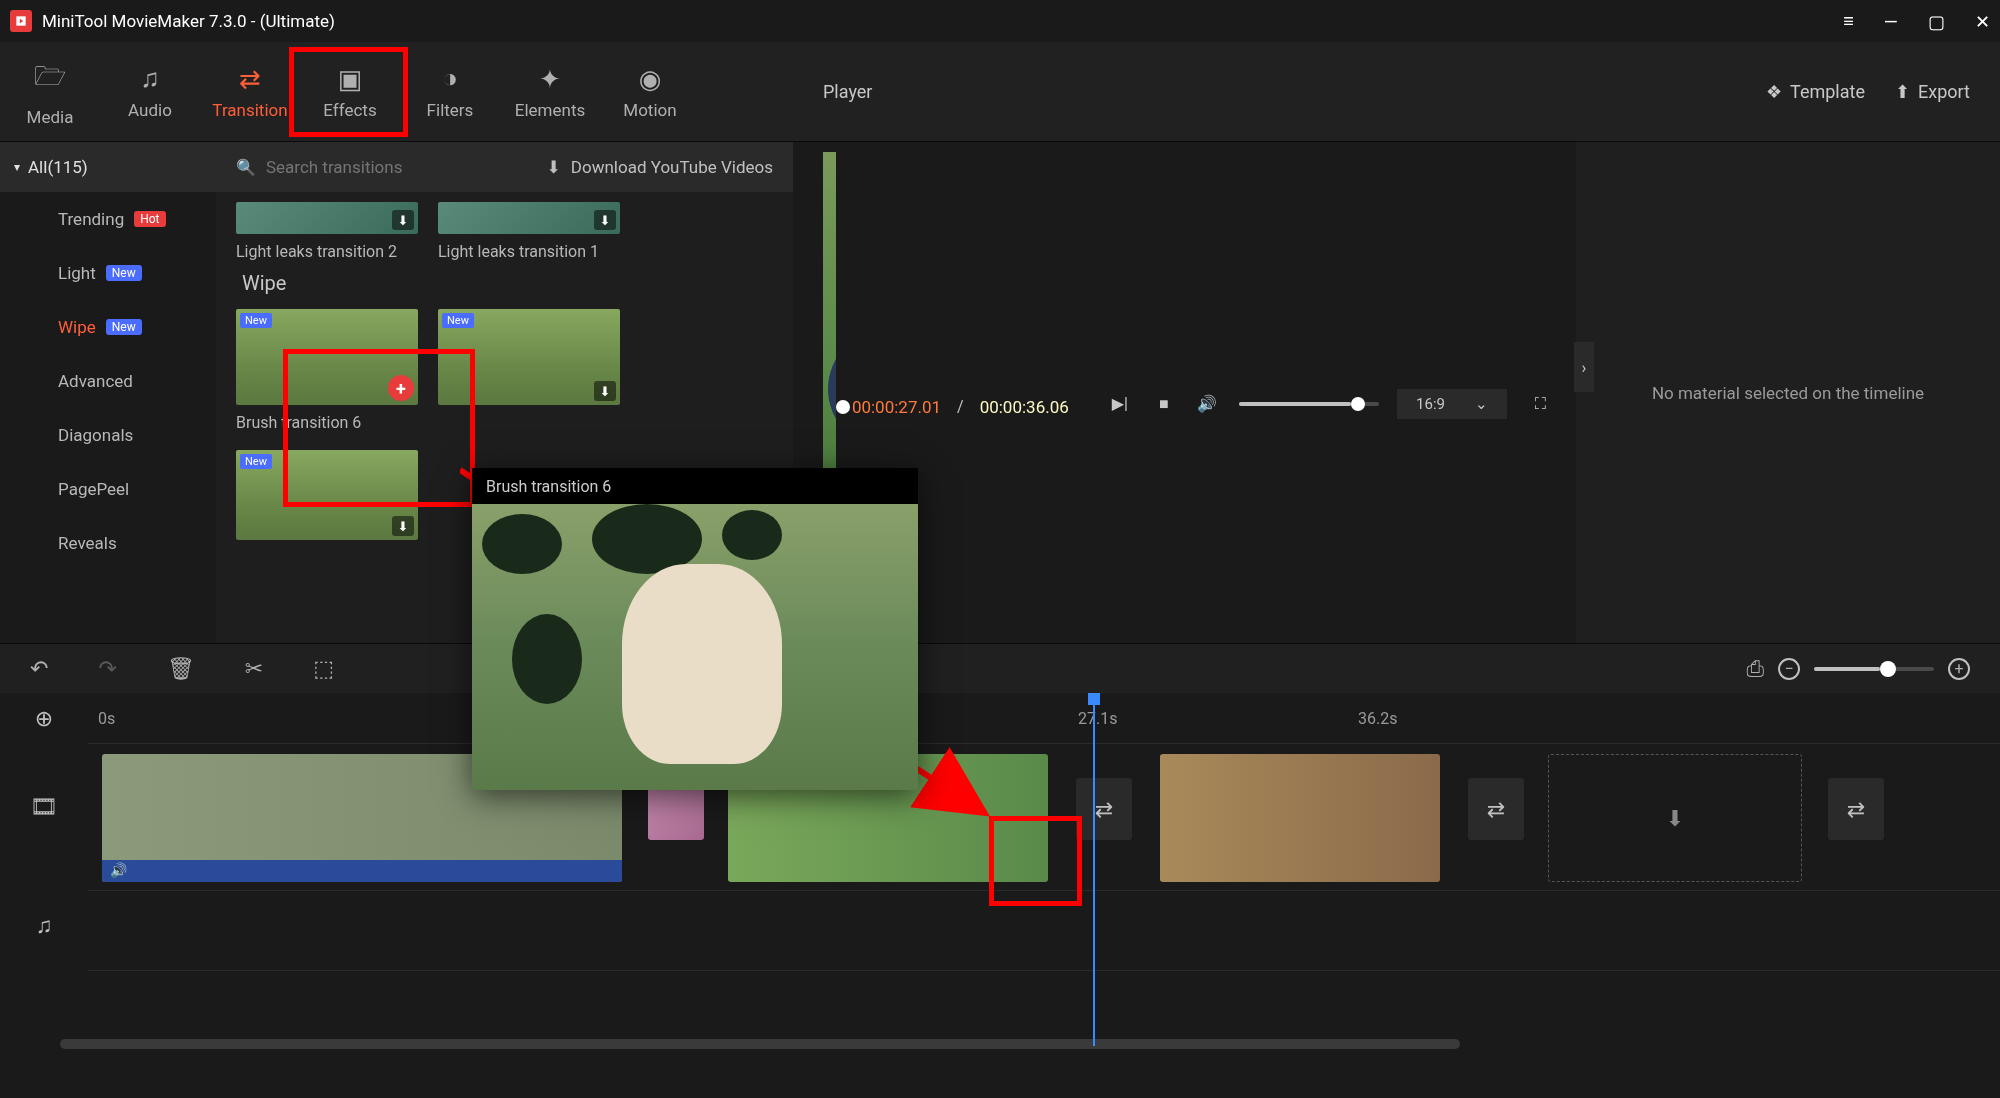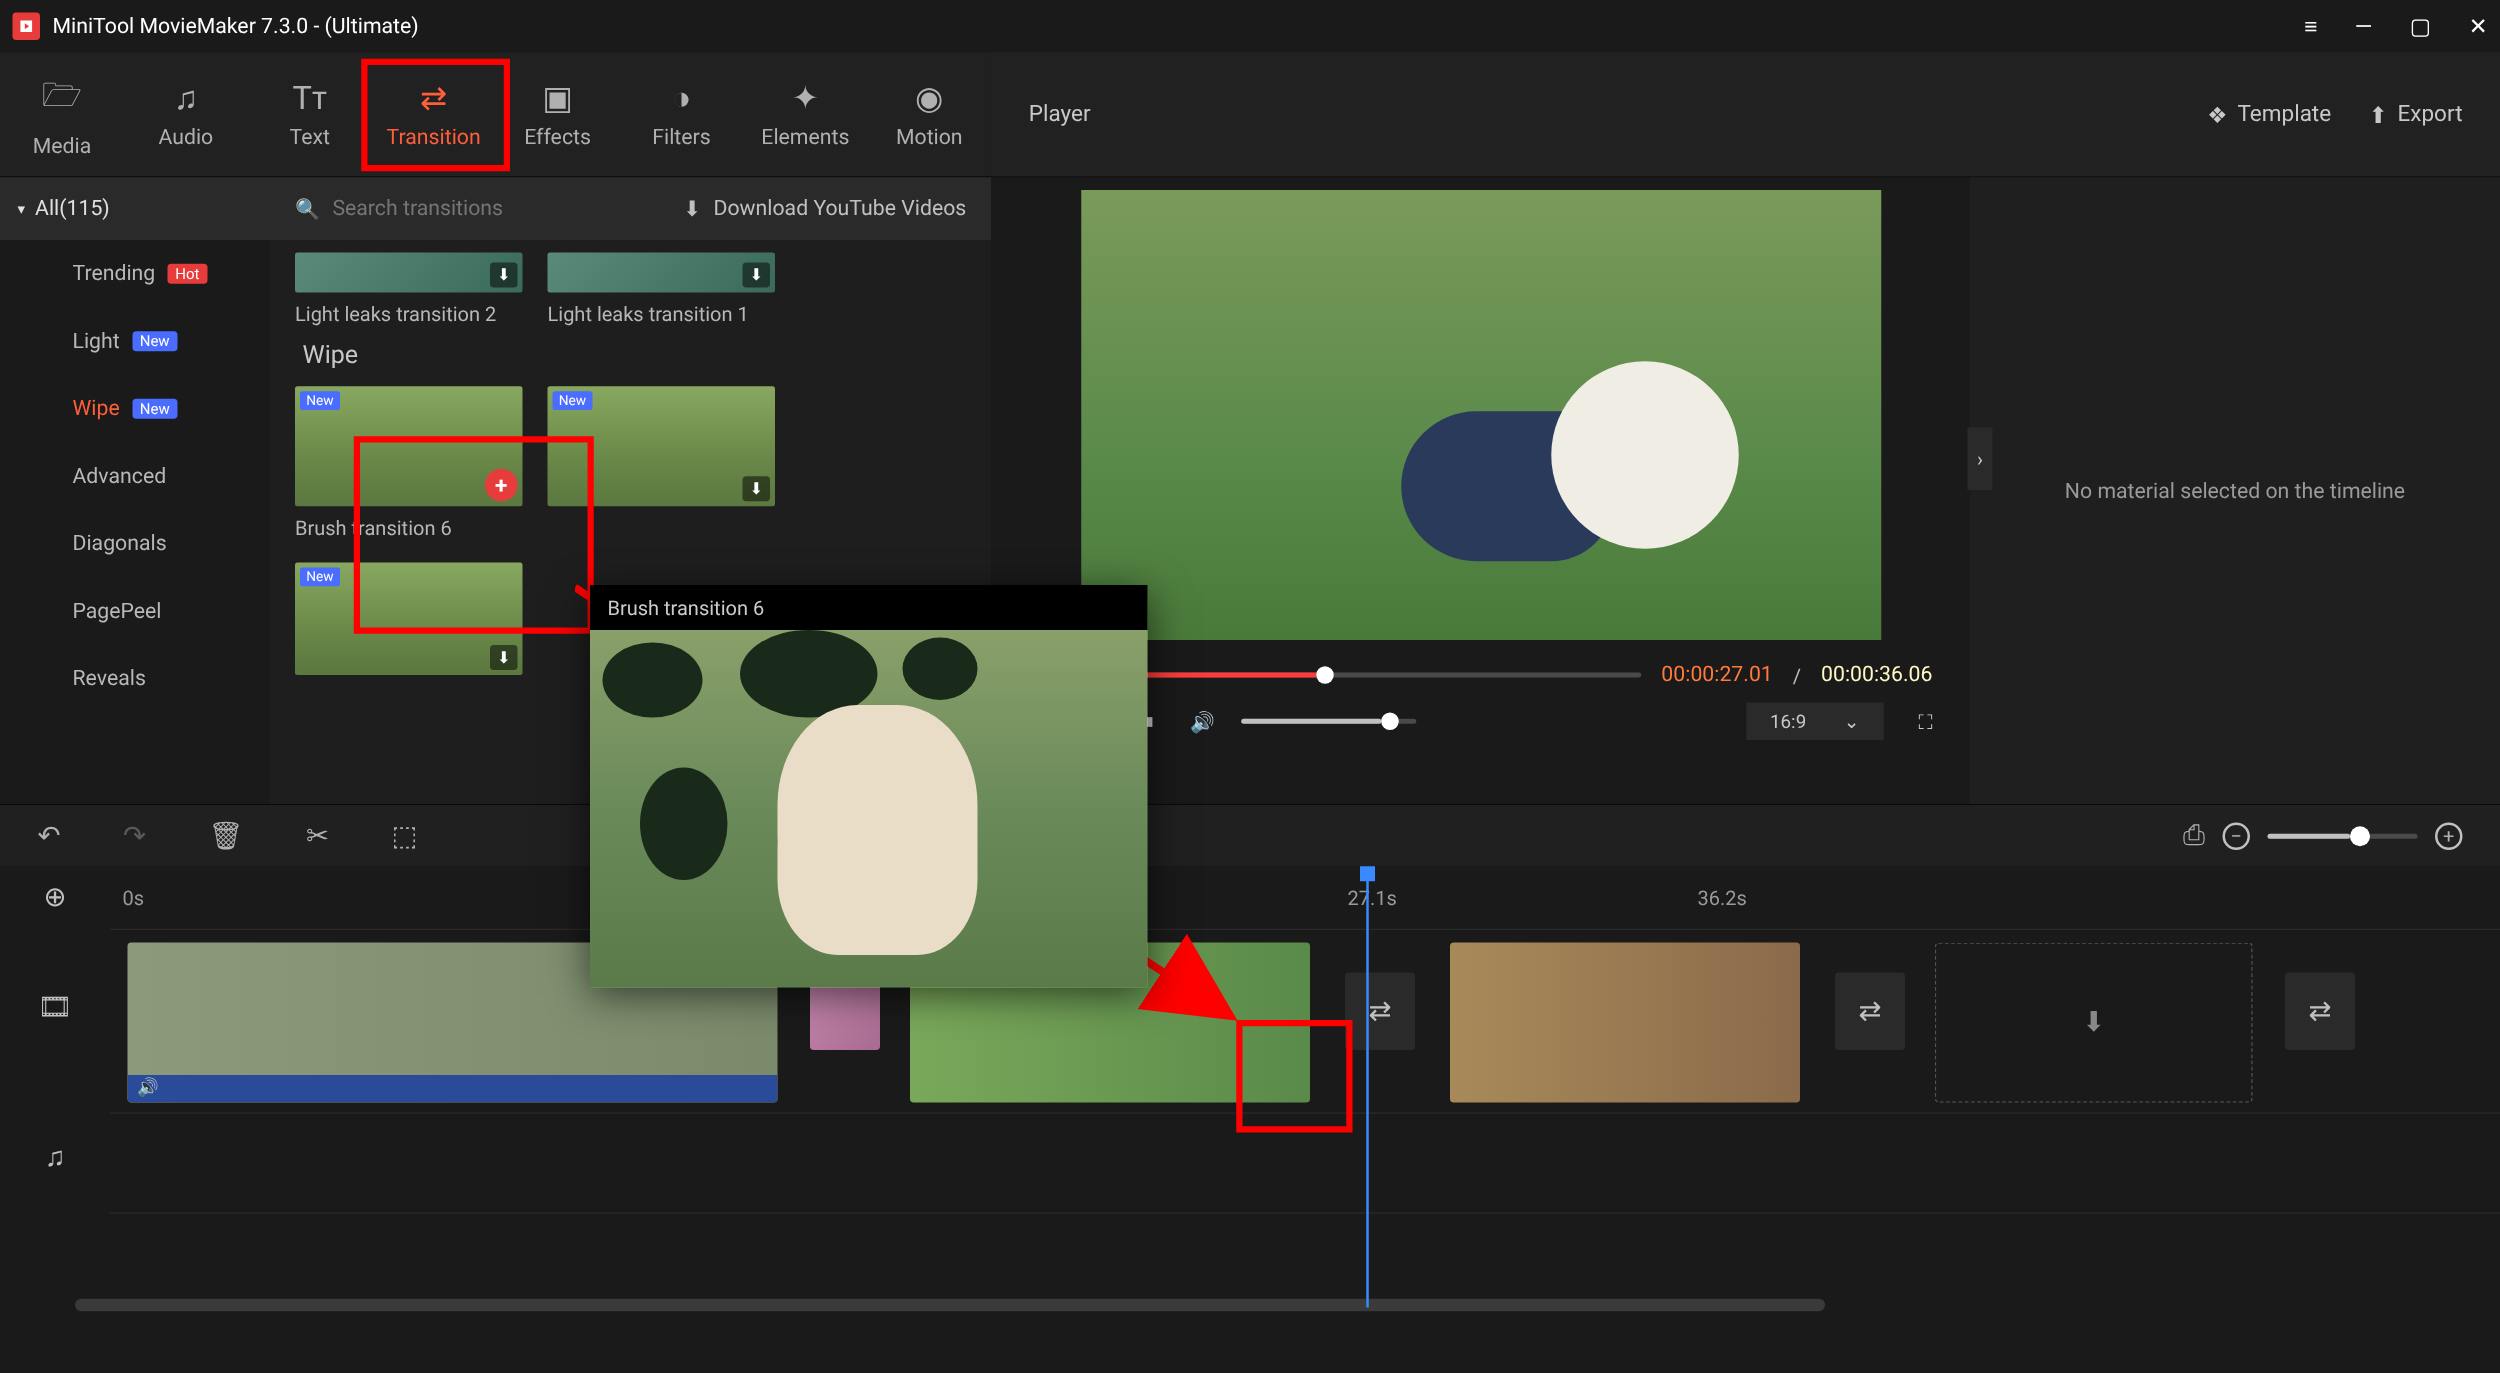--- a/index.html
+++ b/index.html
@@ -37,21 +37,21 @@
 .trans-row{display:flex;gap:20px;margin-bottom:10px}
 .trans-card{width:182px;display:flex;flex-direction:column;gap:8px}
 .thumb{width:182px;height:96px;background:linear-gradient(135deg,#5a8a7a,#3a6a5a);border-radius:2px;position:relative}
 .thumb.field{background:linear-gradient(180deg,#88a860 0%,#6a8848 60%,#5a7840 100%)}
 .thumb .tbadge{position:absolute;top:4px;left:4px;font-size:11px;padding:1px 5px;background:#4a6cff;color:#fff;border-radius:2px}
 .thumb .dlicon{position:absolute;bottom:4px;right:4px;width:22px;height:20px;background:rgba(0,0,0,.5);border-radius:3px;display:flex;align-items:center;justify-content:center;color:#fff;font-size:13px}
 .thumb .addicon{position:absolute;bottom:4px;right:4px;width:26px;height:26px;background:#e83c3c;border-radius:50%;display:flex;align-items:center;justify-content:center;color:#fff;font-size:18px;font-weight:bold}
 .tlabel{font-size:16px;color:#b8b8b8;}
 .section-title{font-size:20px;color:#c8c8c8;margin:10px 0 14px 6px}
 .right-panel{flex:1;display:flex;background:#1a1a1a}
-.player-panel{width:783px;display:flex;flex-direction:column;padding:10px 30px 0 30px}
+.player-panel{width:783px;display:flex;flex-direction:row;padding:10px 30px 0 30px}
 .video-frame{width:640px;height:360px;margin:0 auto;background:linear-gradient(180deg,#7a9a5a 0%,#5a8a4a 60%,#4a7a3a 100%);position:relative;overflow:hidden}
 .dog{position:absolute;left:40%;top:38%;width:280px;height:200px}
 .dogbody{position:absolute;left:0;top:40px;width:170px;height:120px;background:#2a3a5a;border-radius:60px 40px 50px 60px}
 .doghead{position:absolute;right:10px;top:0;width:150px;height:150px;background:#f0ede5;border-radius:50%}
 .player-bar{display:flex;align-items:center;gap:16px;margin-top:18px}
 .scrub{flex:1;height:4px;background:#4a4a4a;position:relative;border-radius:2px}
 .scrub .fill{position:absolute;left:0;top:0;height:100%;width:47%;background:#ff3a3a}
 .scrub .knob{position:absolute;left:47%;top:-5px;width:14px;height:14px;background:#fff;border-radius:50%}
 .time-cur{color:#ff7a3a;font-size:17px}
 .time-dur{color:#fef9c3;font-size:17px}
@@ -126,24 +126,20 @@
 <div class="toolbar">
   <div class="left-tabs">
     <div class="tool-tab">
         <span class="ticon">🗁</span>
         <span>Media</span>
       </div>
     <div class="tool-tab">
         <span class="ticon">♫</span>
         <span>Audio</span>
       </div>
-    <div class="tool-tab">
-        <span class="ticon">Tᴛ</span>
-        <span>Text</span>
-      </div>
     <div class="tool-tab active">
         <span class="ticon">⇄</span>
         <span>Transition</span>
       </div>
     <div class="tool-tab">
         <span class="ticon">▣</span>
         <span>Effects</span>
       </div>
     <div class="tool-tab">
         <span class="ticon">◑</span>

